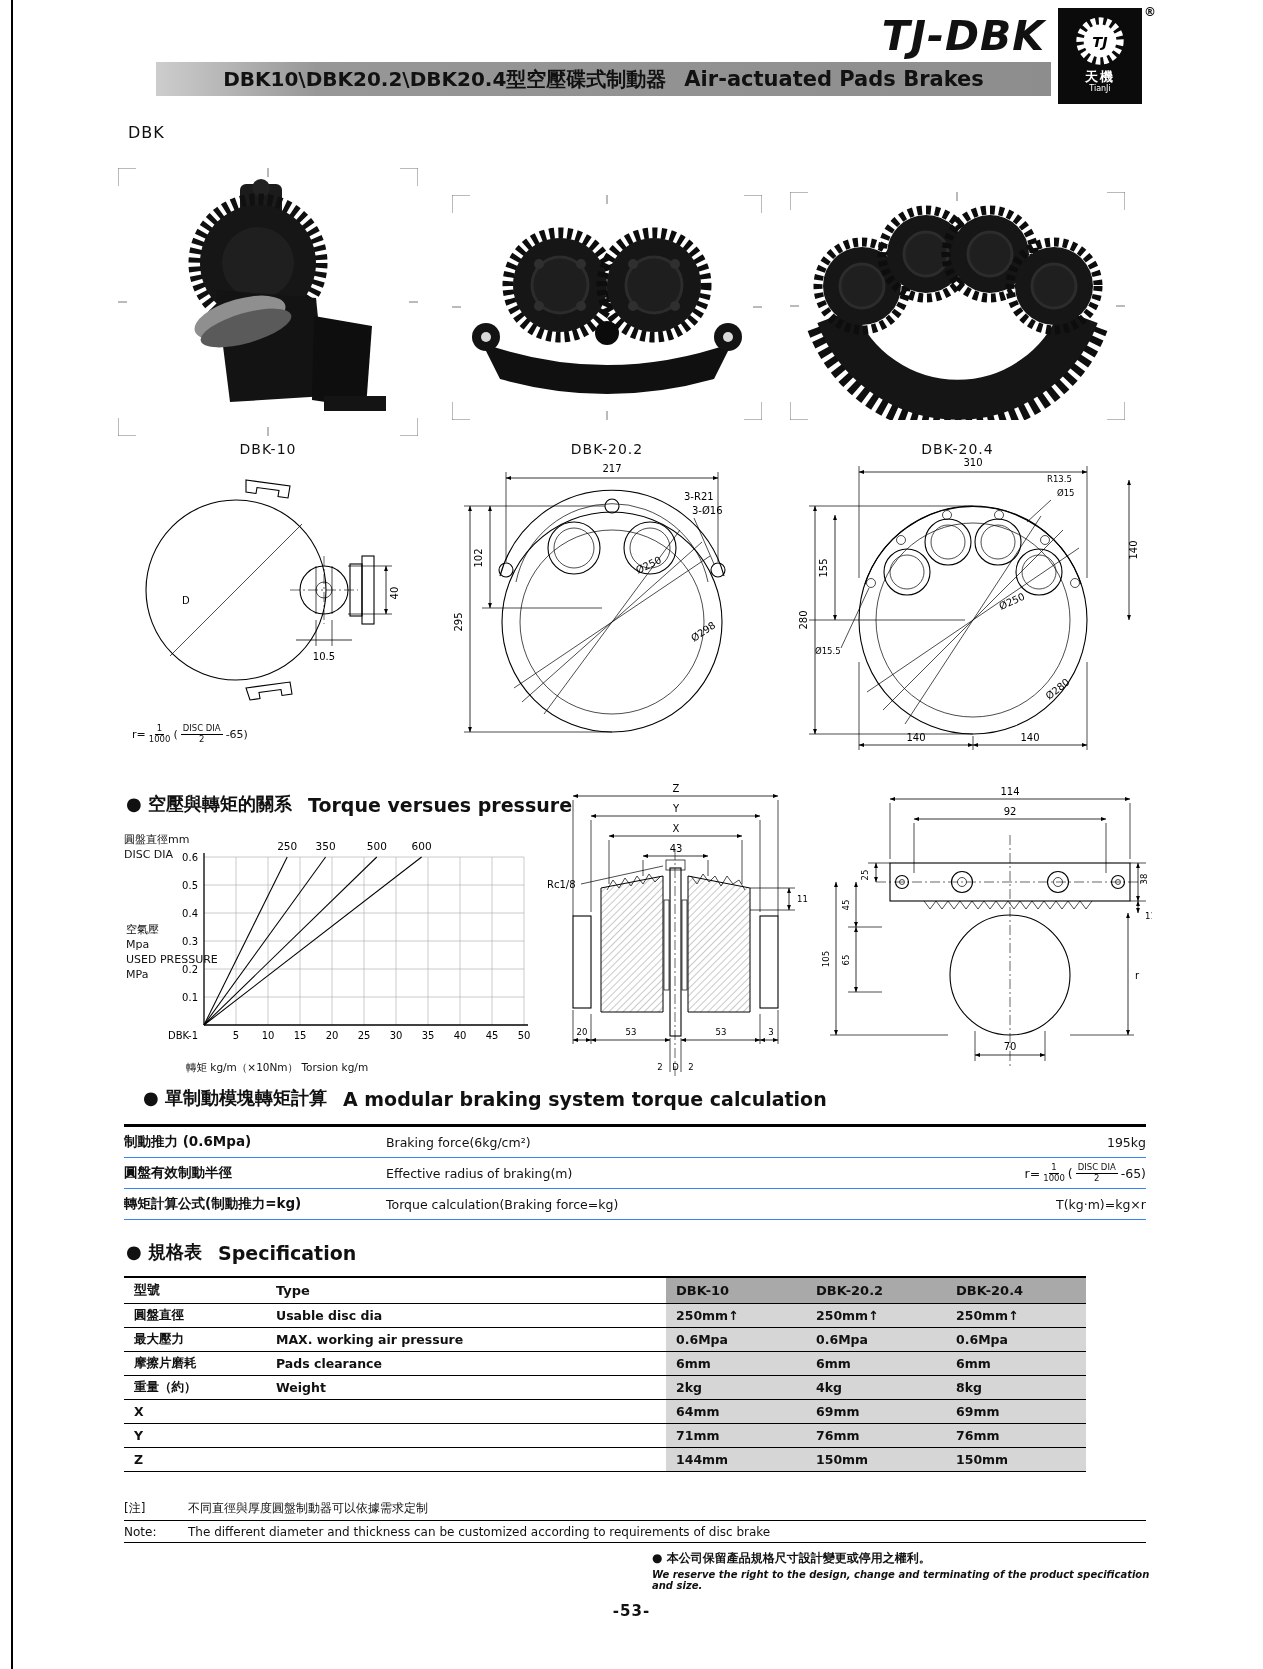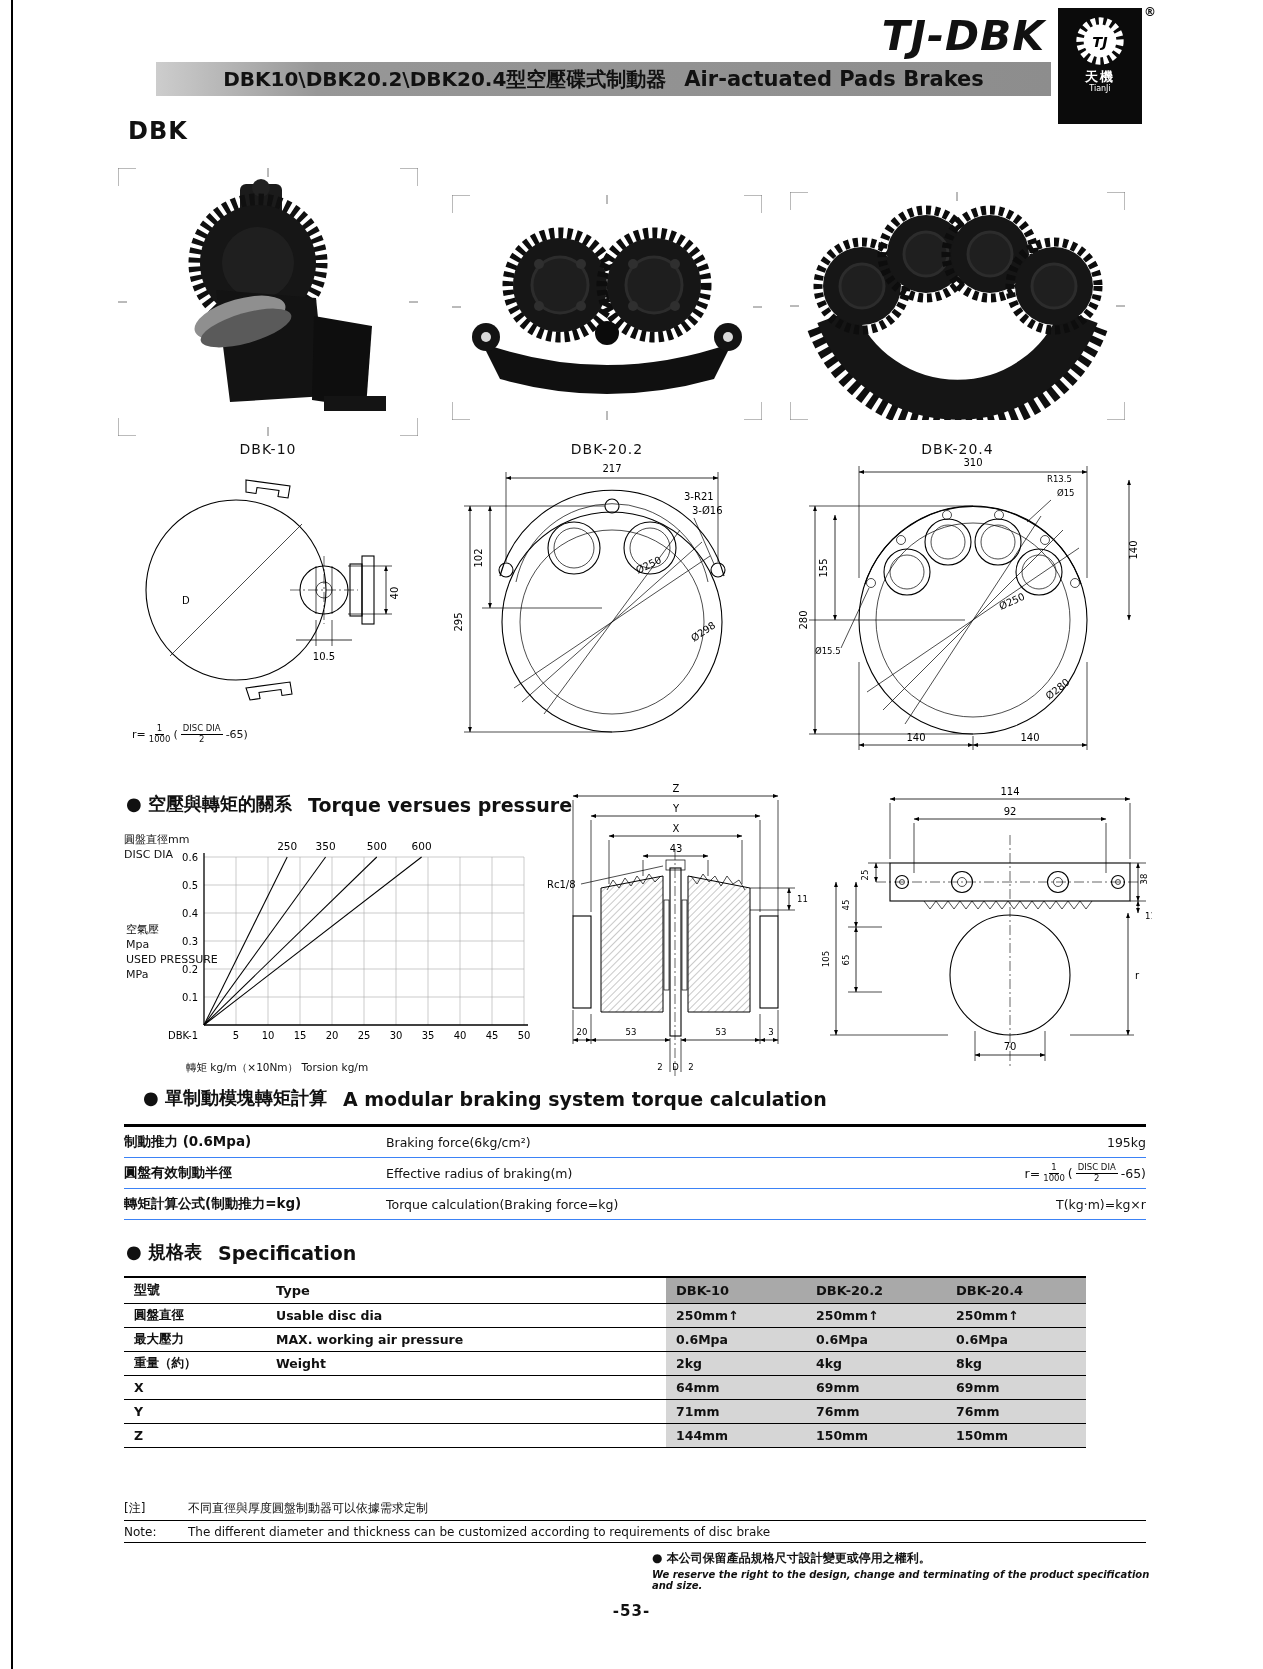--- a/index.html
+++ b/index.html
@@ -2,27 +2,27 @@
 <html><head>
 <meta charset="utf-8">
 <style>
 *{box-sizing:border-box;margin:0;padding:0}
 html,body{background:#fff}
 body{font-family:"DejaVu Sans","Liberation Sans",sans-serif;color:#111}
 .page{position:relative;width:1263px;height:1669px;background:#fff;overflow:hidden}
 .scan-left{position:absolute;left:11px;top:0;width:2px;height:1669px;background:#000}
 .brand{position:absolute;left:815px;top:12px;width:230px;text-align:right;font-weight:bold;font-style:italic;font-size:41px;letter-spacing:1px}
 .reg-mark{position:absolute;left:1144px;top:5px;font-size:12px;font-weight:bold}
-.logo{position:absolute;left:1058px;top:8px;width:84px;height:116px;background:#0b0b0b;display:flex;flex-direction:column;align-items:center;padding-top:5px;gap:1px}
+.logo{position:absolute;left:1058px;top:8px;width:84px;height:96px;background:#0b0b0b;display:flex;flex-direction:column;align-items:center;padding-top:5px;gap:1px}
 .logo-cn{color:#fff;font-size:13px;font-weight:bold;letter-spacing:2px;line-height:1.1}
 .logo-en{color:#fff;font-size:8px;line-height:1.1}
 .banner{position:absolute;left:156px;top:62px;width:895px;height:34px;background:linear-gradient(90deg,#cdcdcd,#979797 18%,#8d8d8d);display:flex;align-items:center;justify-content:center;gap:18px;font-weight:bold}
 .banner .b-cn{font-size:20px}
 .banner .b-en{font-size:21px}
-.series-label{position:absolute;left:128px;top:117px;font-size:24px;font-weight:bold;letter-spacing:1px}
+.series-label{position:absolute;left:128px;top:123px;font-size:16px;font-weight:normal;letter-spacing:1px}
 .photo{position:absolute}
 .photo-label{position:absolute;text-align:center;font-size:14px;letter-spacing:1px}
 .dwg{position:absolute}
 .dwg text{font-size:10px;fill:#000}
 .dwg .dtx-s{font-size:8.5px}
 .s{stroke:#000;stroke-width:1.1;fill:none}
 .thin{stroke:#000;stroke-width:0.7;fill:none}
 .dim{stroke:#000;stroke-width:0.8;fill:none}
 .cl{stroke:#000;stroke-width:0.6;stroke-dasharray:10 3 2 3;fill:none}
 .hatchfill{fill:url(#hatch);stroke:#000;stroke-width:1}
@@ -543,20 +543,27 @@
       <td class="c-v">250mm↑</td>
     </tr>
         <tr>
       <td>最大壓力</td>
       <td>MAX. working air pressure</td>
       <td class="c-v">0.6Mpa</td>
       <td class="c-v">0.6Mpa</td>
       <td class="c-v">0.6Mpa</td>
     </tr>
         <tr>
+      <td>摩擦片磨耗</td>
+      <td>Pads clearance</td>
+      <td class="c-v">6mm</td>
+      <td class="c-v">6mm</td>
+      <td class="c-v">6mm</td>
+    </tr>
+        <tr>
       <td>重量（約）</td>
       <td>Weight</td>
       <td class="c-v">2kg</td>
       <td class="c-v">4kg</td>
       <td class="c-v">8kg</td>
     </tr>
         <tr>
       <td>X</td>
       <td></td>
       <td class="c-v">64mm</td>

